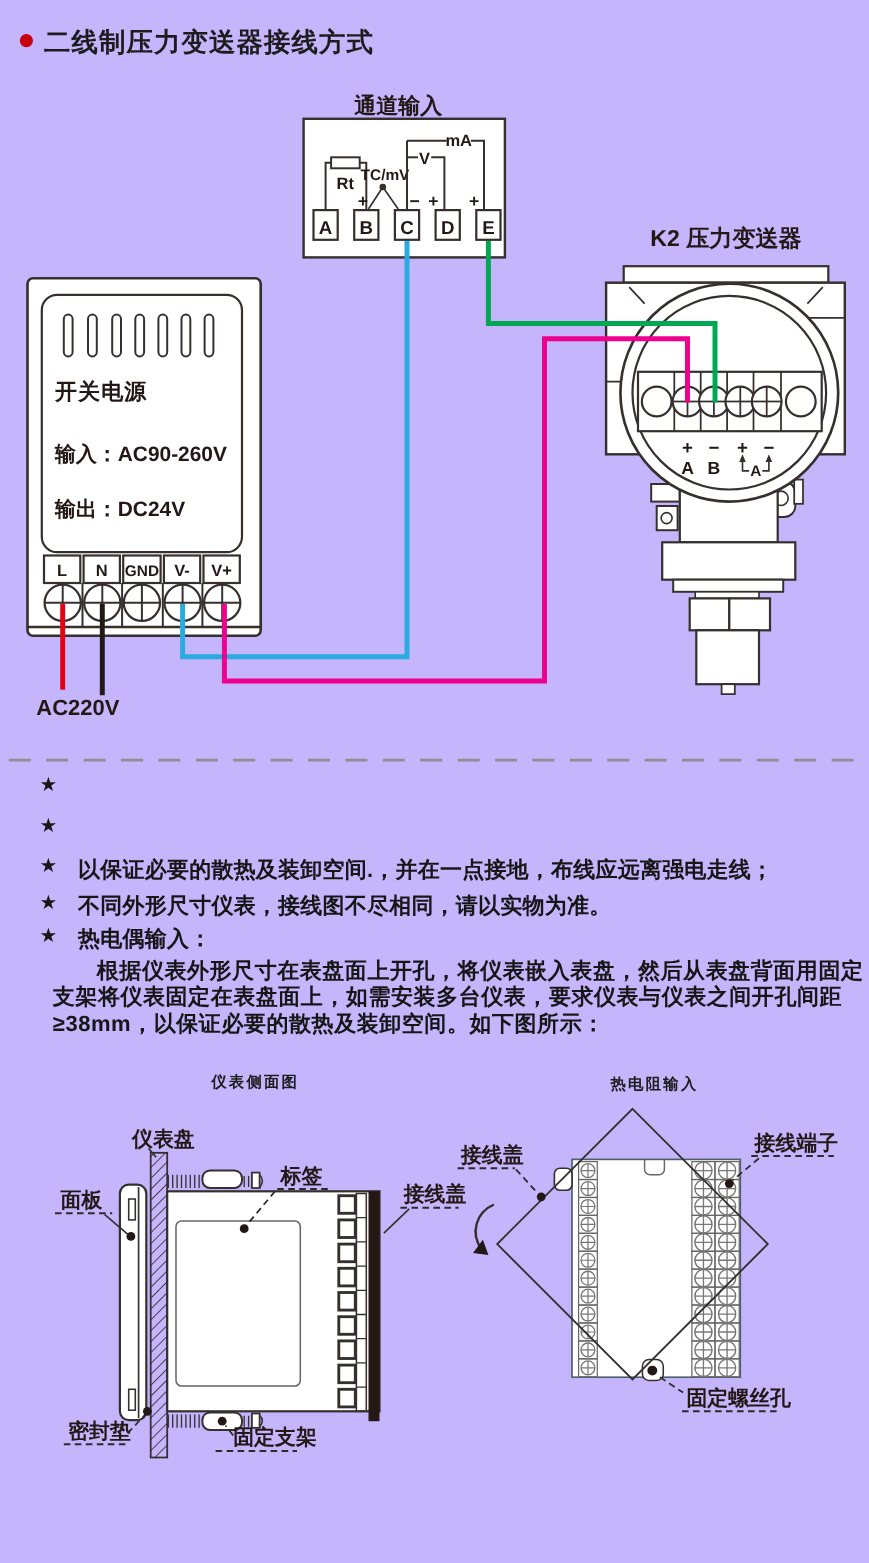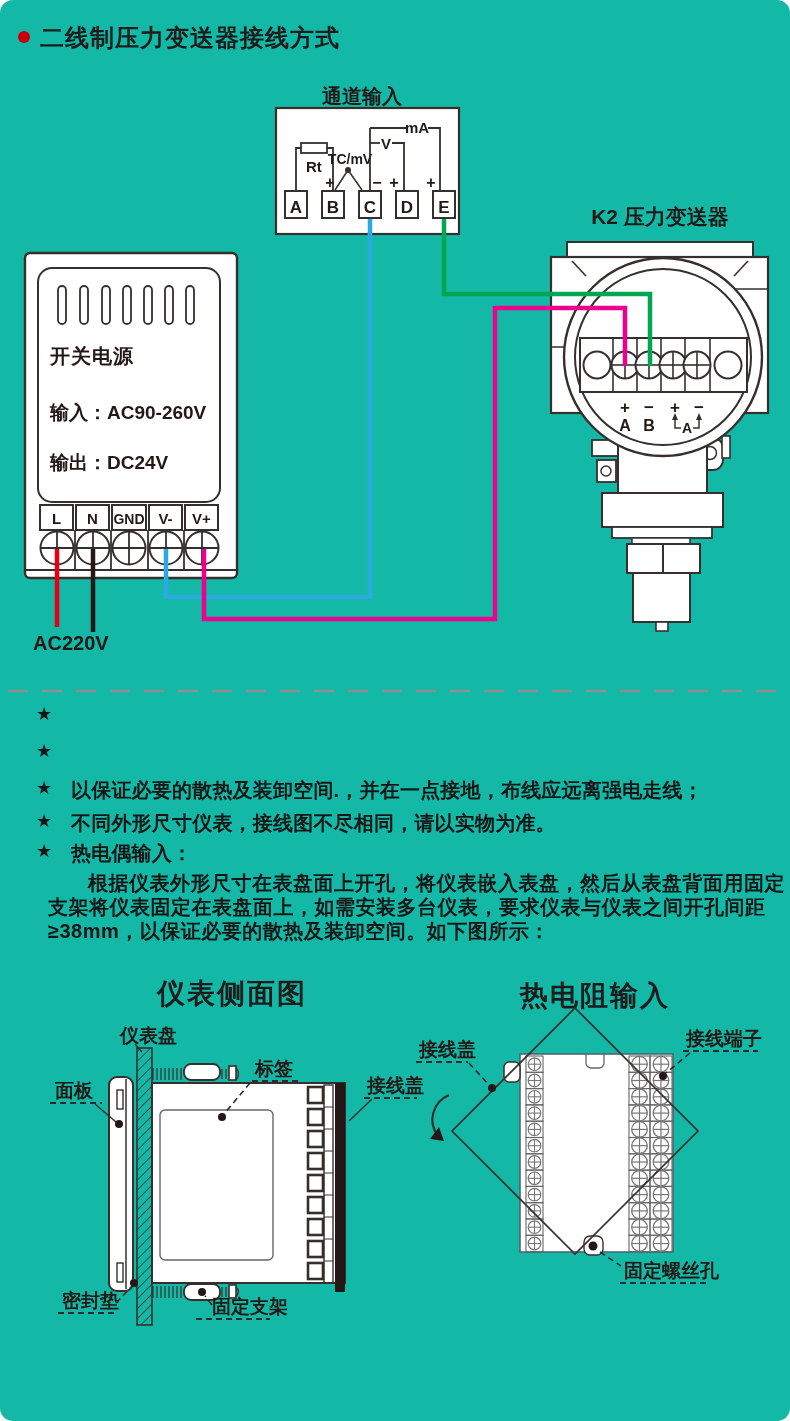--- a/index.html
+++ b/index.html
@@ -1,36 +1,36 @@
 <!DOCTYPE html>
 <html><head>
 <meta charset="utf-8">
 <style>
   html,body{margin:0;padding:0;background:#fff;}
-  .page{position:relative;width:790px;height:1421px;background:#14b8a6;overflow:hidden;
-        font-family:"Liberation Sans","DejaVu Sans",sans-serif;color:#1f1c1a;border-radius:13px;}
+  .page{position:relative;width:790px;height:1421px;background:#c4b5fd;overflow:hidden;
+        font-family:"Liberation Sans","DejaVu Sans",sans-serif;color:#1f1c1a;}
   .abs{position:absolute;}
   
   .hdr{top:22px;left:18px;display:flex;align-items:flex-start;gap:10px;}
   .bullet{width:12px;height:12px;border-radius:50%;background:#c7000b;margin-top:9px;}
   .hdr h1{margin:0;font-size:24px;font-weight:bold;color:#1c1c1c;letter-spacing:1px;}
   
   svg{position:absolute;left:0;}
   svg text{font-family:"Liberation Sans","DejaVu Sans",sans-serif;fill:#231815;}
   .ln{stroke:#35302e;fill:none;}
   .fw{fill:#ffffff;stroke:#35302e;}
   .lbl{font-size:19px;font-weight:bold;}
   .dash{stroke:#2b2b2b;fill:none;stroke-dasharray:6 4;}
   
   .note-item{position:absolute;left:36px;display:flex;width:740px;}
   .star{width:35px;font-size:18px;flex:0 0 35px;color:#161616;}
   .note-txt{font-size:20px;font-weight:600;letter-spacing:0.2px;color:#161616;}
   .para{top:872px;left:28px;width:752px;font-size:20px;line-height:23.8px;font-weight:600;
         letter-spacing:0.5px;text-indent:2em;color:#161616;margin-left:20px;}
-  .figtitle{font-size:28px;font-weight:bold;font-family:"Liberation Serif","DejaVu Serif",serif;
+  .figtitle{font-size:14px;font-weight:bold;font-family:"Liberation Serif","DejaVu Serif",serif;
             text-align:center;color:#1c1c1c;letter-spacing:2px;}
   .footnote{top:1348px;left:28px;width:755px;font-size:20px;font-weight:700;color:#111;letter-spacing:0.4px;}
 </style>
 </head>
 <body>
 
 <div class="page">
 
   <div class="abs hdr">
     <span class="bullet"></span>

